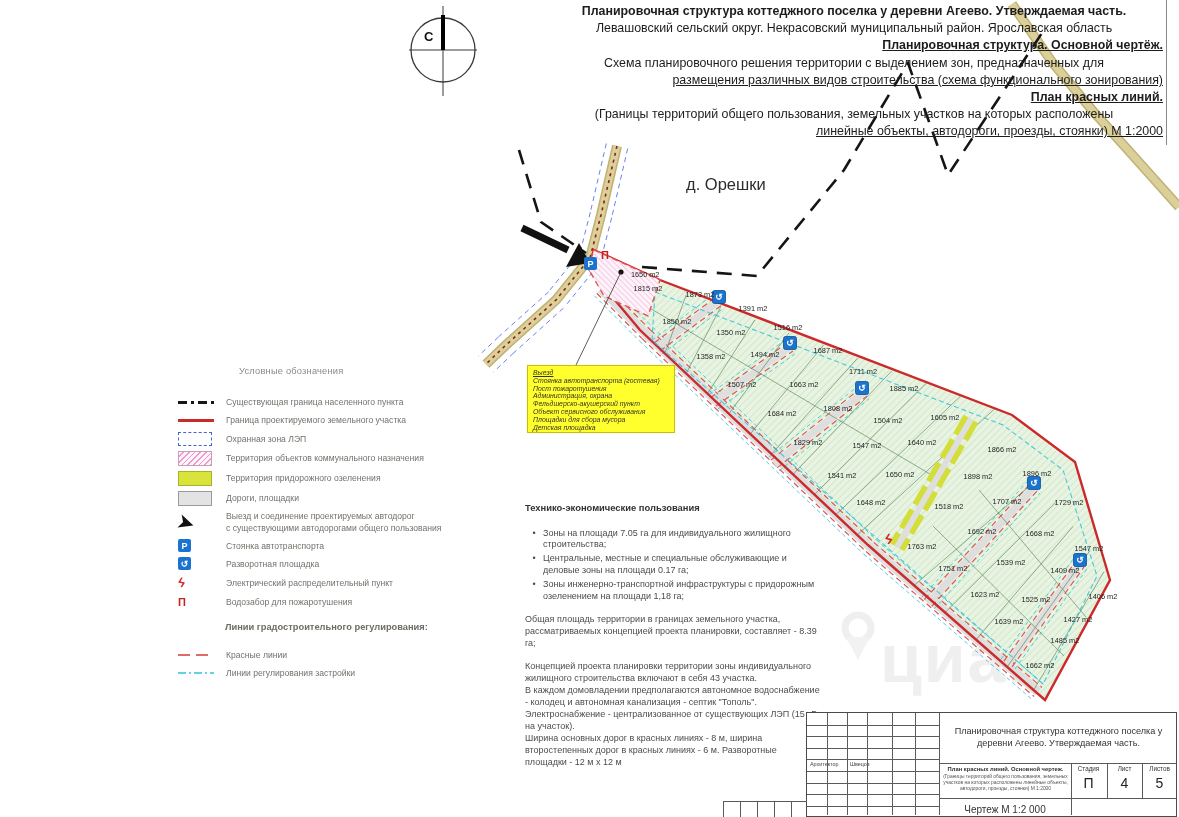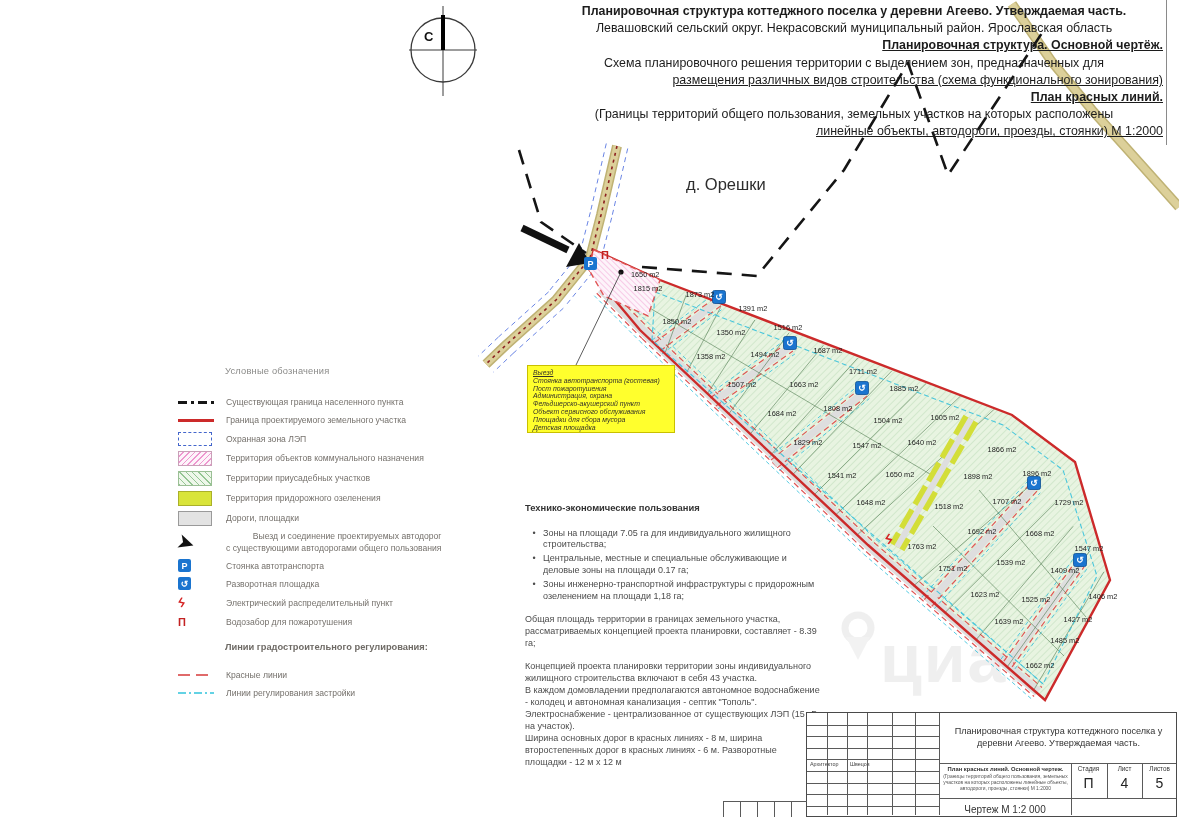--- a/index.html
+++ b/index.html
@@ -8,24 +8,24 @@
   .abs{position:absolute;}
 
   
   .toptitle{left:545px;top:3px;width:618px;font-size:12.4px;line-height:17.2px;color:#1c1c1c;}
   .toptitle .c{text-align:center;}
   .toptitle .r{text-align:right;text-decoration:underline;}
   .toptitle .b{font-weight:bold;}
 
   
   .legend{left:178px;top:366px;width:340px;font-size:8.6px;color:#75716c;}
-  .legend-header{margin-left:47px;margin-bottom:20px;font-size:9.3px;color:#8a8a88;letter-spacing:.2px;}
+  .legend-header{margin-left:61px;margin-bottom:20px;font-size:9.3px;color:#8a8a88;letter-spacing:.2px;}
   .lg-row{display:flex;align-items:center;margin-bottom:5px;min-height:13px;}
   .lg-ic{width:38px;min-width:38px;margin-right:10px;display:flex;align-items:center;justify-content:flex-start;}
-  .lg-lab{line-height:1.2;text-align:right;}
+  .lg-lab{line-height:1.2;}
   .ic-line{width:36px;height:3px;}
   .ic-boundary-existing{background:repeating-linear-gradient(90deg,#161616 0 9px,transparent 9px 13px,#161616 13px 16px,transparent 16px 20px);}
   .ic-boundary-project{background:#cc2a2a;}
   .ic-power-lines{height:3px;background:repeating-linear-gradient(90deg,#8b2020 0 7px,transparent 7px 11px);}
   .ic-lep-zone{width:32px;height:12px;border:1.3px dashed #4466cc;}
   .ic-communal-territory{width:32px;height:13px;border:1px solid #c9a0b8;background:#fdf4fa repeating-linear-gradient(-45deg,rgba(236,135,200,.85) 0 1px,transparent 1px 4px);}
   .ic-household-plots{width:32px;height:13px;border:1px solid #9bbf95;background:#eef7ea repeating-linear-gradient(45deg,rgba(118,180,118,.75) 0 1px,transparent 1px 4.5px);}
   .ic-roadside-green{width:32px;height:13px;border:1px solid #aab02a;background:#d9e43a;}
   .ic-roads{width:32px;height:13px;border:1px solid #9a9a9a;background:#e3e3e3;}
   .ic-exit-arrow{font-size:19px;color:#111;line-height:13px;transform:rotate(18deg);font-weight:bold;}
@@ -348,26 +348,20 @@
           <div class="lg-lab">Охранная зона ЛЭП</div>
         </div>
         <div class="lg-row">
           <div class="lg-ic">
             <div class="ic-communal-territory"></div>
           </div>
           <div class="lg-lab">Территория объектов коммунального назначения</div>
         </div>
         <div class="lg-row">
           <div class="lg-ic">
-            <div class="ic-household-plots"></div>
-          </div>
-          <div class="lg-lab">Территории приусадебных участков</div>
-        </div>
-        <div class="lg-row">
-          <div class="lg-ic">
             <div class="ic-roadside-green"></div>
           </div>
           <div class="lg-lab">Территория придорожного озеленения</div>
         </div>
         <div class="lg-row">
           <div class="lg-ic">
             <div class="ic-roads"></div>
           </div>
           <div class="lg-lab">Дороги, площадки</div>
         </div>

